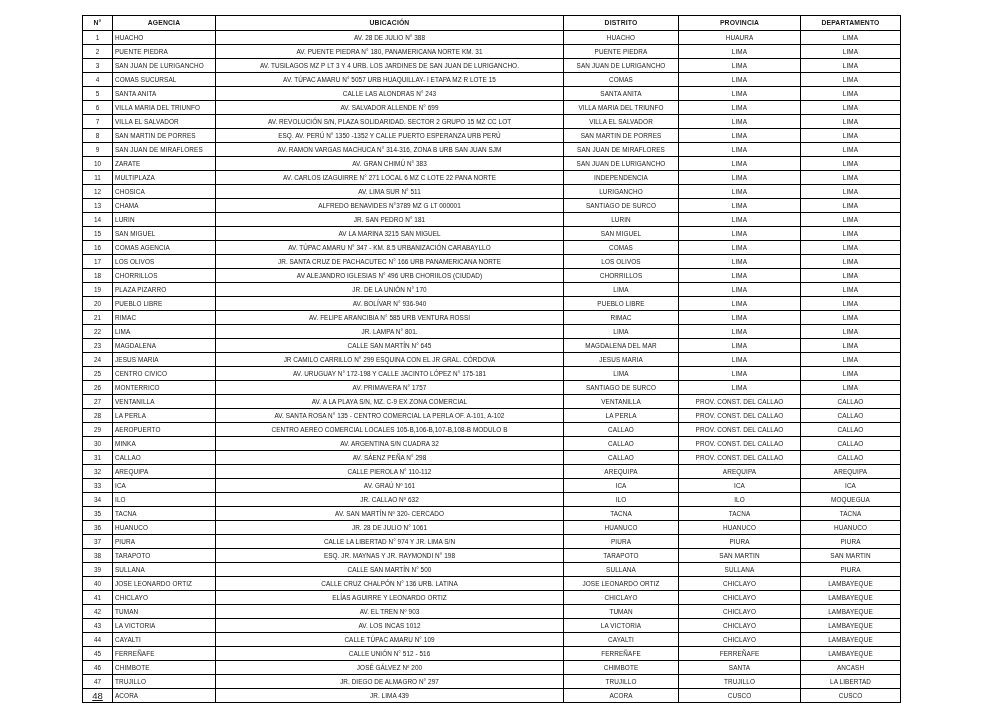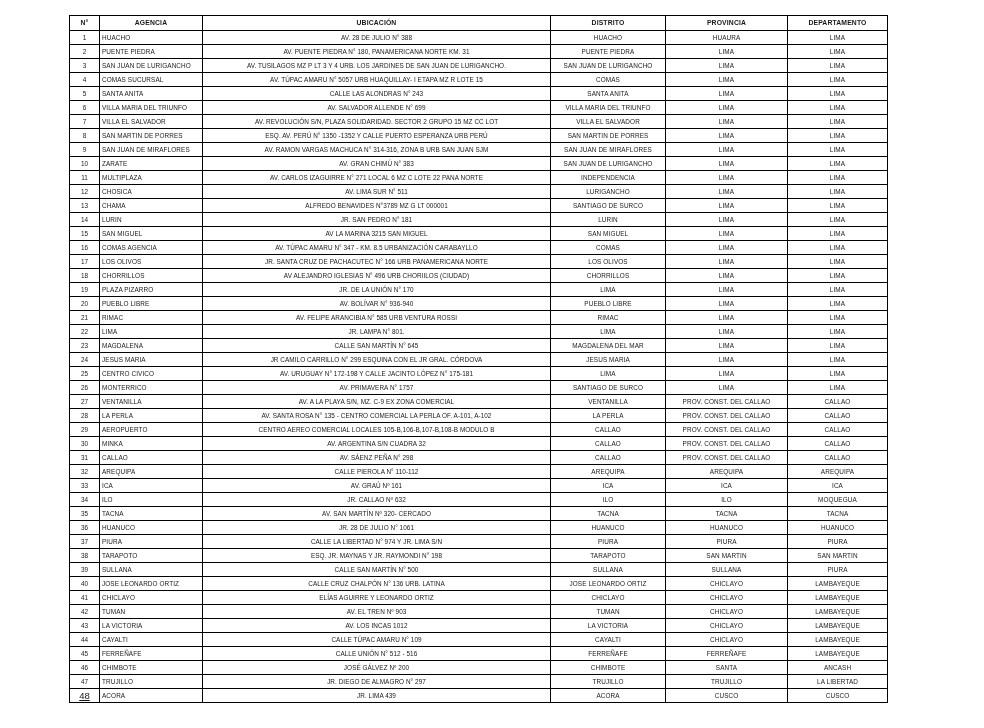--- a/index.html
+++ b/index.html
@@ -14,21 +14,21 @@
     overflow: hidden;
   }
   #page {
     position: relative;
     width: 984px;
     height: 728px;
     background: #ffffff;
   }
   #agency-table-wrap {
     position: absolute;
-    left: 69px;
+    left: 82px;
     top: 15px;
     width: 818px;
   }
   table.agency-table {
     border-collapse: collapse;
     table-layout: fixed;
     width: 818px;
     background: #ffffff;
   }
   table.agency-table col.c-num { width: 30px; }

